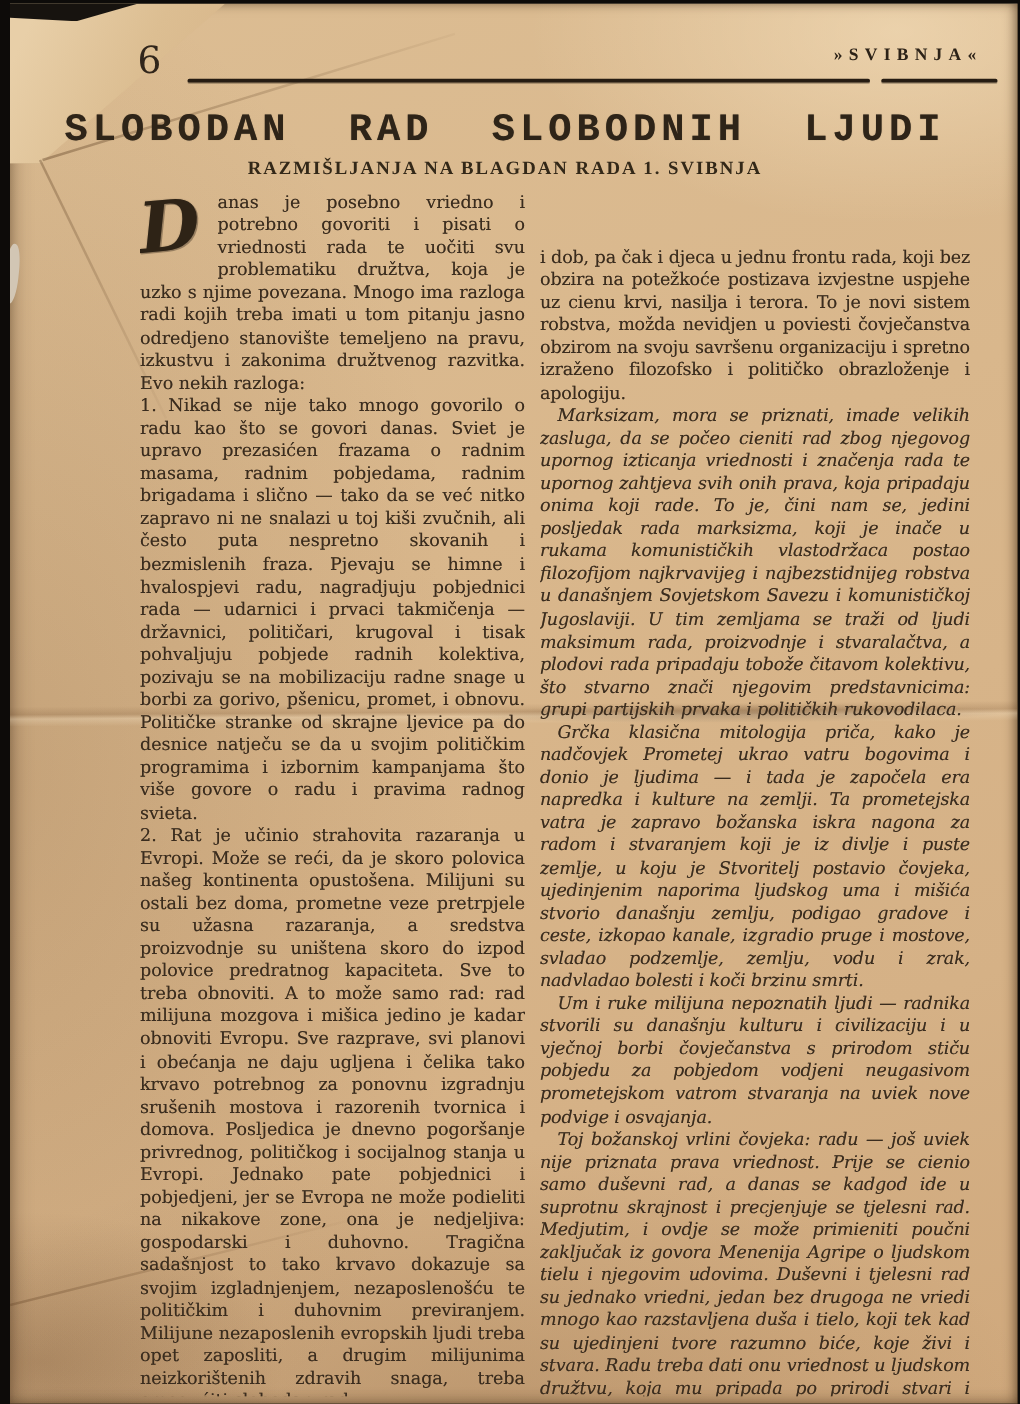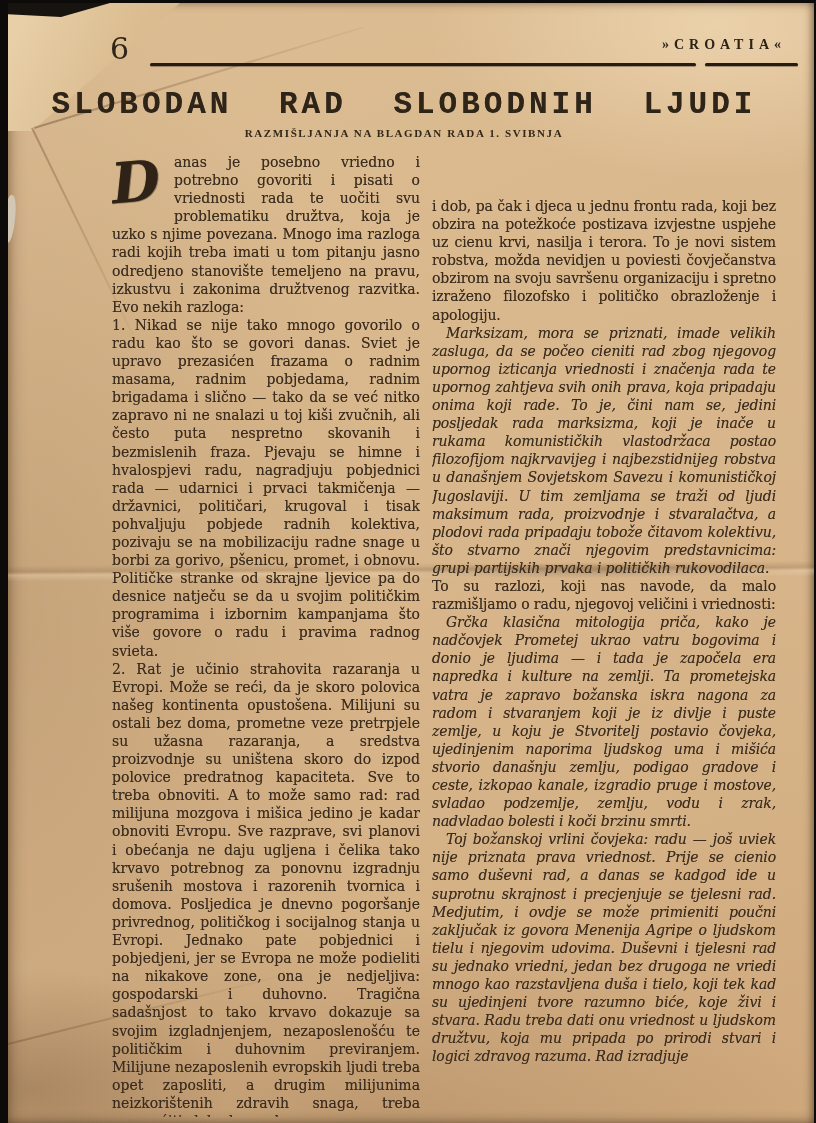--- a/index.html
+++ b/index.html
@@ -91,21 +91,21 @@
     text-align:center;
     font-family:Liberation Mono, monospace;
     font-size:31px;font-weight:700;color:#2e2418;
     letter-spacing:4px;word-spacing:24px;white-space:nowrap;
     text-shadow:0 0 .6px rgba(46,36,24,.55);
   }
   .subtitle{
     position:absolute;left:0;right:14px;top:124px;
     text-align:center;
     font-family:"Liberation Serif", serif;
-    font-size:11px;font-weight:700;color:#332818;
+    font-size:15px;font-weight:700;color:#332818;
     letter-spacing:1.6px;white-space:nowrap;
   }
   
   .columns{
     position:absolute;left:104px;top:150px;width:664px;height:964px;
     display:grid;grid-template-columns:308px 344px;gap:0 12px;
     overflow:hidden;
   }
   .col{
     overflow:hidden;
@@ -140,33 +140,33 @@
   <div class="crease-a"></div>
   <div class="crease-b"></div>
   <div class="crease-mid"></div>
   <div class="crease-low"></div>
 
   <div class="pageno">6</div>
   <div class="rule">
     <div class="seg seg1"></div>
     <div class="seg seg2"></div>
   </div>
-  <div class="masthead">»CROATIA«</div>
+  <div class="masthead">»SVIBNJA«</div>
 
   <div class="title">SLOBODAN RAD SLOBODNIH LJUDI</div>
   <div class="subtitle">RAZMIŠLJANJA NA BLAGDAN RADA 1. SVIBNJA</div>
 
   <div class="columns">
     <div class="col col-left">
         <p><span class="dropcap">D</span>anas je posebno vriedno i potrebno govoriti i pisati o vriednosti rada te uočiti svu problematiku družtva, koja je uzko s njime povezana. Mnogo ima razloga radi kojih treba imati u tom pitanju jasno odredjeno stanovište temeljeno na pravu, izkustvu i zakonima družtvenog razvitka. Evo nekih razloga:</p>
         <p>1. Nikad se nije tako mnogo govorilo o radu kao što se govori danas. Sviet je upravo prezasićen frazama o radnim masama, radnim pobjedama, radnim brigadama i slično — tako da se već nitko zapravo ni ne snalazi u toj kiši zvučnih, ali često puta nespretno skovanih i bezmislenih fraza. Pjevaju se himne i hvalospjevi radu, nagradjuju pobjednici rada — udarnici i prvaci takmičenja — državnici, političari, krugoval i tisak pohvaljuju pobjede radnih kolektiva, pozivaju se na mobilizaciju radne snage u borbi za gorivo, pšenicu, promet, i obnovu. Političke stranke od skrajne ljevice pa do desnice natječu se da u svojim političkim programima i izbornim kampanjama što više govore o radu i pravima radnog svieta.</p>
         <p>2. Rat je učinio strahovita razaranja u Evropi. Može se reći, da je skoro polovica našeg kontinenta opustošena. Milijuni su ostali bez doma, prometne veze pretrpjele su užasna razaranja, a sredstva proizvodnje su uništena skoro do izpod polovice predratnog kapaciteta. Sve to treba obnoviti. A to može samo rad: rad milijuna mozgova i mišica jedino je kadar obnoviti Evropu. Sve razprave, svi planovi i obećanja ne daju ugljena i čelika tako krvavo potrebnog za ponovnu izgradnju srušenih mostova i razorenih tvornica i domova. Posljedica je dnevno pogoršanje privrednog, političkog i socijalnog stanja u Evropi. Jednako pate pobjednici i pobjedjeni, jer se Evropa ne može podieliti na nikakove zone, ona je nedjeljiva: gospodarski i duhovno. Tragična sadašnjost to tako krvavo dokazuje sa svojim izgladnjenjem, nezaposlenošću te političkim i duhovnim previranjem. Milijune nezaposlenih evropskih ljudi treba opet zaposliti, a drugim milijunima neizkorištenih zdravih snaga, treba omogućiti slobodan rad.</p>
       </div>
     <div class="col col-right">
         <p>i dob, pa čak i djeca u jednu frontu rada, koji bez obzira na potežkoće postizava izvjestne uspjehe uz cienu krvi, nasilja i terora. To je novi sistem robstva, možda nevidjen u poviesti čovječanstva obzirom na svoju savršenu organizaciju i spretno izraženo filozofsko i političko obrazloženje i apologiju.</p>
         <p class="indent">Marksizam, mora se priznati, imade velikih zasluga, da se počeo cieniti rad zbog njegovog upornog izticanja vriednosti i značenja rada te upornog zahtjeva svih onih prava, koja pripadaju onima koji rade. To je, čini nam se, jedini posljedak rada marksizma, koji je inače u rukama komunističkih vlastodržaca postao filozofijom najkrvavijeg i najbezstidnijeg robstva u današnjem Sovjetskom Savezu i komunističkoj Jugoslaviji. U tim zemljama se traži od ljudi maksimum rada, proizvodnje i stvaralačtva, a plodovi rada pripadaju tobože čitavom kolektivu, što stvarno znači njegovim predstavnicima: grupi partijskih prvaka i političkih rukovodilaca.</p>
-        <p>To su razlozi, koji nas navode, da malo razmišljamo o radu, njegovoj veličini i vriednosti:</p>
         <p class="indent">Grčka klasična mitologija priča, kako je nadčovjek Prometej ukrao vatru bogovima i donio je ljudima — i tada je započela era napredka i kulture na zemlji. Ta prometejska vatra je zapravo božanska iskra nagona za radom i stvaranjem koji je iz divlje i puste zemlje, u koju je Stvoritelj postavio čovjeka, ujedinjenim naporima ljudskog uma i mišića stvorio današnju zemlju, podigao gradove i ceste, izkopao kanale, izgradio pruge i mostove, svladao podzemlje, zemlju, vodu i zrak, nadvladao bolesti i koči brzinu smrti.</p>
+        <p class="indent">Um i ruke milijuna nepoznatih ljudi — radnika stvorili su današnju kulturu i civilizaciju i u vječnoj borbi čovječanstva s prirodom stiču pobjedu za pobjedom vodjeni neugasivom prometejskom vatrom stvaranja na uviek nove podvige i osvajanja.</p>
         <p class="indent">Toj božanskoj vrlini čovjeka: radu — još uviek nije priznata prava vriednost. Prije se cienio samo duševni rad, a danas se kadgod ide u suprotnu skrajnost i precjenjuje se tjelesni rad. Medjutim, i ovdje se može primieniti poučni zaključak iz govora Menenija Agripe o ljudskom tielu i njegovim udovima. Duševni i tjelesni rad su jednako vriedni, jedan bez drugoga ne vriedi mnogo kao razstavljena duša i tielo, koji tek kad su ujedinjeni tvore razumno biće, koje živi i stvara. Radu treba dati onu vriednost u ljudskom družtvu, koja mu pripada po prirodi stvari i logici zdravog razuma. Rad izradjuje</p>
       </div>
   </div>
 
 </div>
 
 </body></html>

